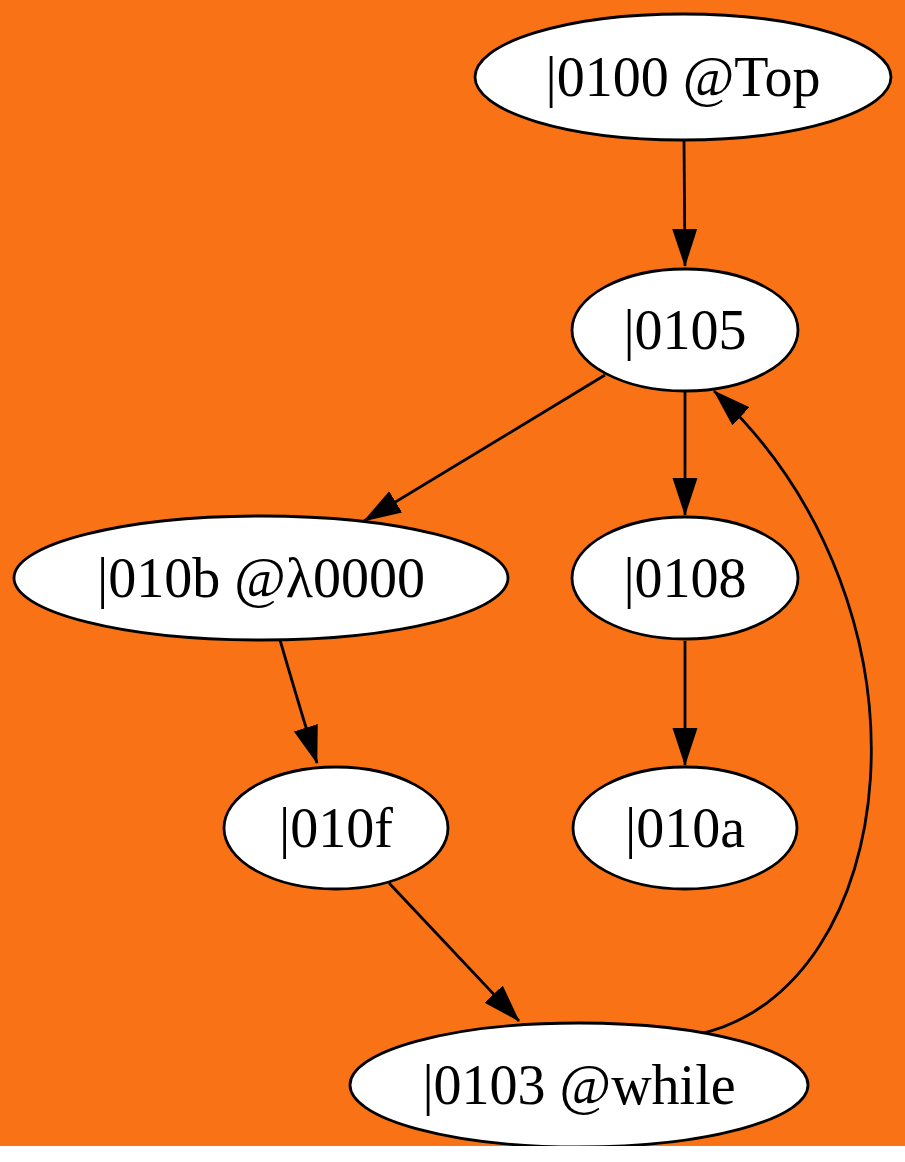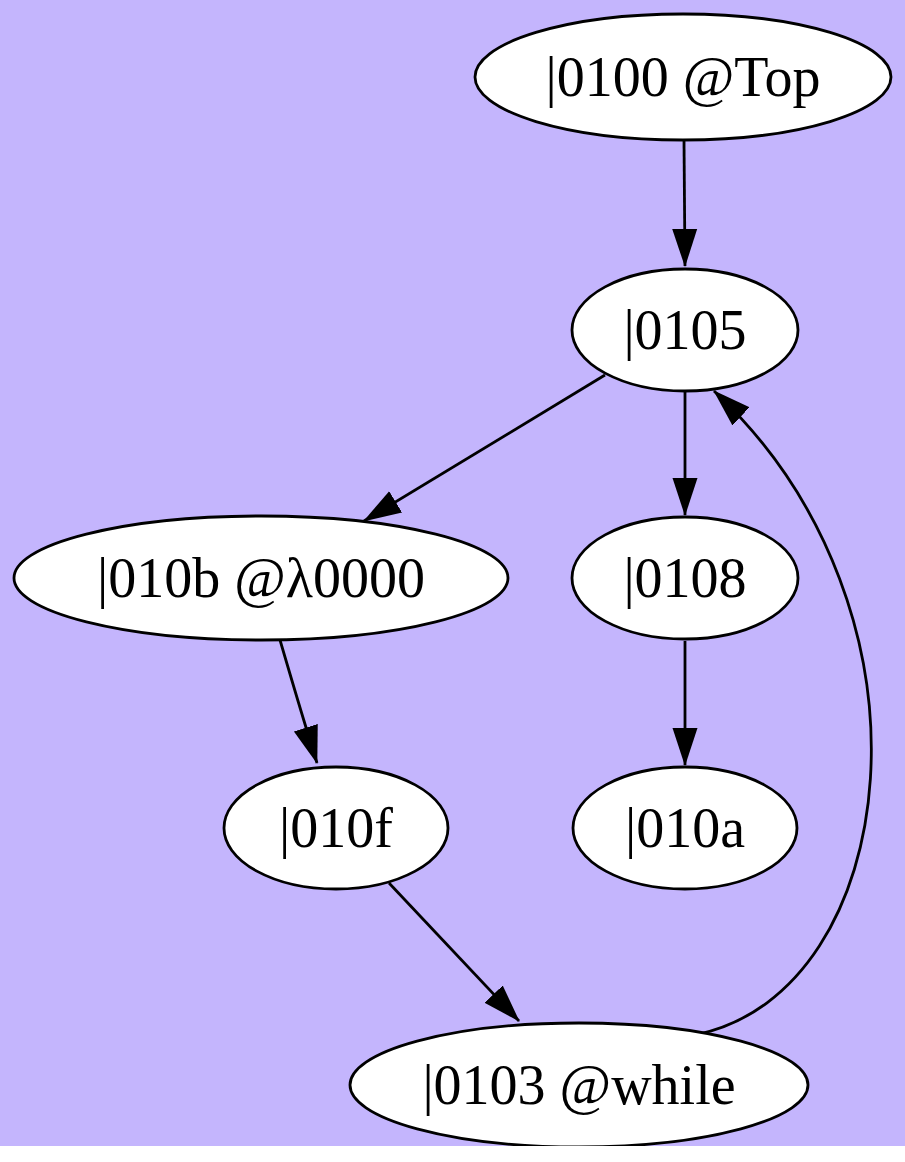--- a/index.html
+++ b/index.html
@@ -4,21 +4,21 @@
 <style>
   html, body {
     margin: 0;
     padding: 0;
     background: #ffffff;
   }
   .canvas {
     position: relative;
     width: 905px;
     height: 1146px;
-    background: #c4b5fd;
+    background: #f97316;
     overflow: hidden;
   }
   svg {
     display: block;
   }
   .node-shape {
     fill: #ffffff;
     stroke: #000000;
     stroke-width: 2.8;
   }

